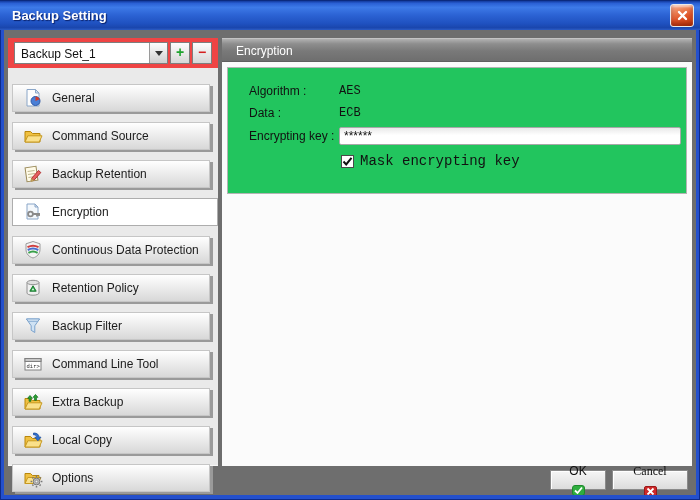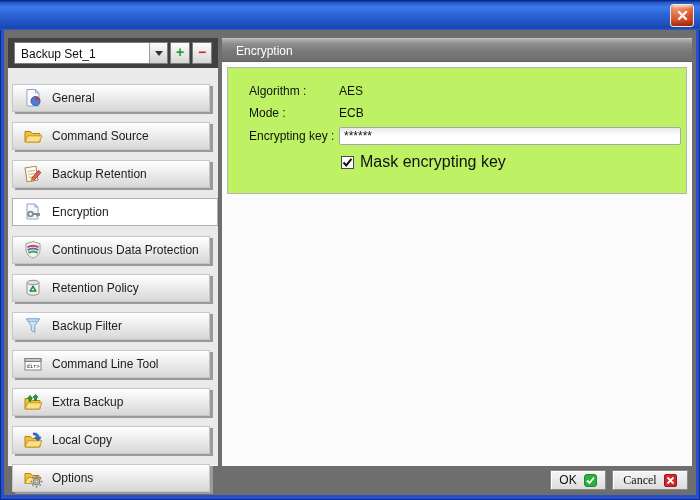--- a/index.html
+++ b/index.html
@@ -29,21 +29,21 @@
   }
   
   .body {
     position:absolute; top:30px; left:4px; right:4px; bottom:5px;
     background:#6e6e6e; overflow:hidden;
   }
   
   .sidebar { position:absolute; left:4px; top:8px; width:210px; height:428px; }
   .set-toolbar {
     position:absolute; top:0; left:0; right:0; height:30px;
-    background:#404040; display:flex; padding:4px 0 0 6px; gap:2px;
+    background:#ef4444; display:flex; padding:4px 0 0 6px; gap:2px;
   }
   .combo {
     width:154px; height:22px; background:#fff; border:1px solid #7e7e7e;
     display:flex; cursor:pointer;
   }
   .combo-value { flex:1; font-size:12px; padding:4px 0 0 6px; color:#111; white-space:nowrap; overflow:hidden; }
   .combo-arrow {
     width:18px; border-left:1px solid #9a9a9a;
     background:linear-gradient(180deg,#fdfdfd,#cfcfcf);
     display:flex; align-items:center; justify-content:center;
@@ -77,64 +77,65 @@
   .panel { position:absolute; left:218px; top:8px; width:470px; height:428px; background:#fbfbfb; }
   .panel-header {
     height:24px; line-height:24px; padding-left:14px;
     color:#fff; font-size:12px;
     background:linear-gradient(180deg,#b2b2b2 0%,#8e8e8e 22%,#797979 55%,#6e6e6e 100%);
     border-top:1px solid #c4c4c4; border-bottom:1px solid #5f5f5f;
   }
   .panel-content { position:absolute; top:24px; left:0; right:0; bottom:0; background:#fbfbfb; }
   .fields-box {
     position:absolute; left:5px; top:5px; right:5px; height:127px;
-    background:#bef264; border:1px solid #b4b4b4;
+    background:#22c55e; border:1px solid #b4b4b4;
     padding:12px 0 0 21px;
   }
   .field-row { display:flex; align-items:center; height:22px; font-size:12px; color:#111; }
   .field-label { width:90px; white-space:nowrap; }
-  .field-value { white-space:nowrap; }
+  .field-value { white-space:nowrap;font-family:Liberation Mono, monospace; }
   .key-row { display:flex; align-items:center; height:24px; font-size:12px; color:#111; }
   .key-input {
     width:342px; height:18px; border:1px solid #a8a8a8; border-radius:2px;
     background:linear-gradient(180deg,#e9e9e9,#ffffff 45%);
     font-size:12px; padding:0 4px; font-family:"Liberation Sans","DejaVu Sans",sans-serif;
     outline:none; color:#111;
   }
   .check-row { margin:5px 0 0 92px; display:flex; align-items:center; gap:6px; }
   .checkbox {
     width:13px; height:13px; background:#fff; border:1px solid #4a4a4a;
     display:flex; align-items:center; justify-content:center; cursor:pointer;
   }
-  .check-label { font-size:16px; color:#111; }
+  .check-label { font-size:14px; color:#111;font-family:Liberation Mono, monospace; }
   
   .btn {
     position:absolute; top:440px; height:20px;
     background:linear-gradient(180deg,#f6f6f6,#dcdcdc);
     border:1px solid #8a8a8a; box-shadow:inset 1px 1px 0 #fff;
     display:flex; align-items:center; justify-content:center; gap:7px;
-    font-size:12px; color:#111; cursor:pointer;
+    font-size:12px; color:#111; cursor:pointer;flex-direction:column;
   }
   .btn-ok { right:90px; width:56px; }
   .btn-cancel { right:8px; width:76px;font-family:Liberation Serif, serif; }
   .ok-ico {
     width:13px; height:13px; border-radius:3px; background:#2fae3f;
     border:1px solid #1d8a2c; display:flex; align-items:center; justify-content:center;
   }
   .cancel-ico {
     width:13px; height:13px; border-radius:2px; background:#cf2a2a;
     border:1px solid #9c1717; display:flex; align-items:center; justify-content:center;
   }
 </style>
 </head>
 <body>
 
 <div class="window">
 
   <div class="titlebar">
+    <span class="title-text">Backup Setting</span>
     <div class="close-btn">
       <span style="display:flex;">
         <svg width="11" height="11" viewBox="0 0 11 11">
             <path d="M2 2 L9 9 M9 2 L2 9" stroke="#fff" stroke-width="2.4" stroke-linecap="round"></path>
           </svg>
       </span>
     </div>
   </div>
 
   <div class="body">
@@ -292,21 +293,21 @@
       <div class="panel-header">Encryption</div>
       <div class="panel-content">
         <div class="fields-box">
 
           <div class="field-row">
             <span class="field-label">Algorithm :</span>
             <span class="field-value">AES</span>
           </div>
 
           <div class="field-row">
-            <span class="field-label">Mode :</span>
+            <span class="field-label">Data :</span>
             <span class="field-value">ECB</span>
           </div>
 
 
           <div class="key-row">
             <span class="field-label">Encrypting key :</span>
             <input class="key-input" type="text" value="******" style="">
           </div>
 
           <div class="check-row">

